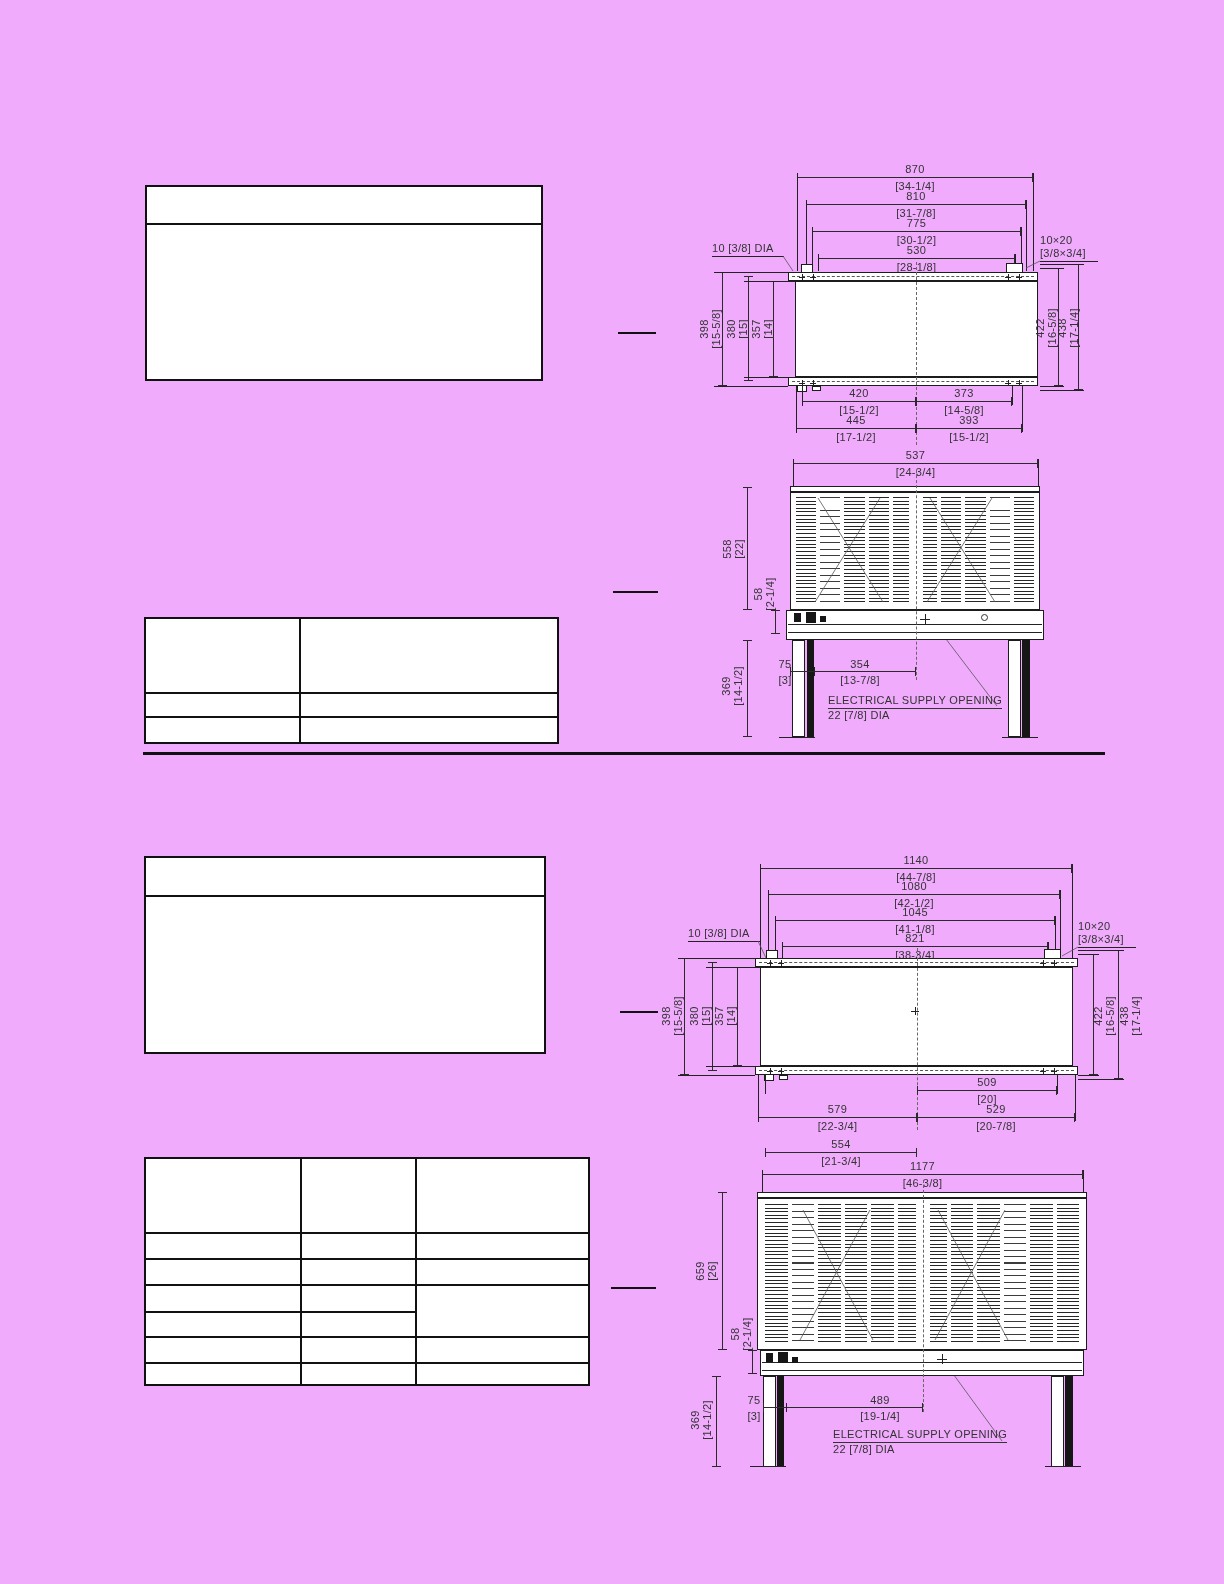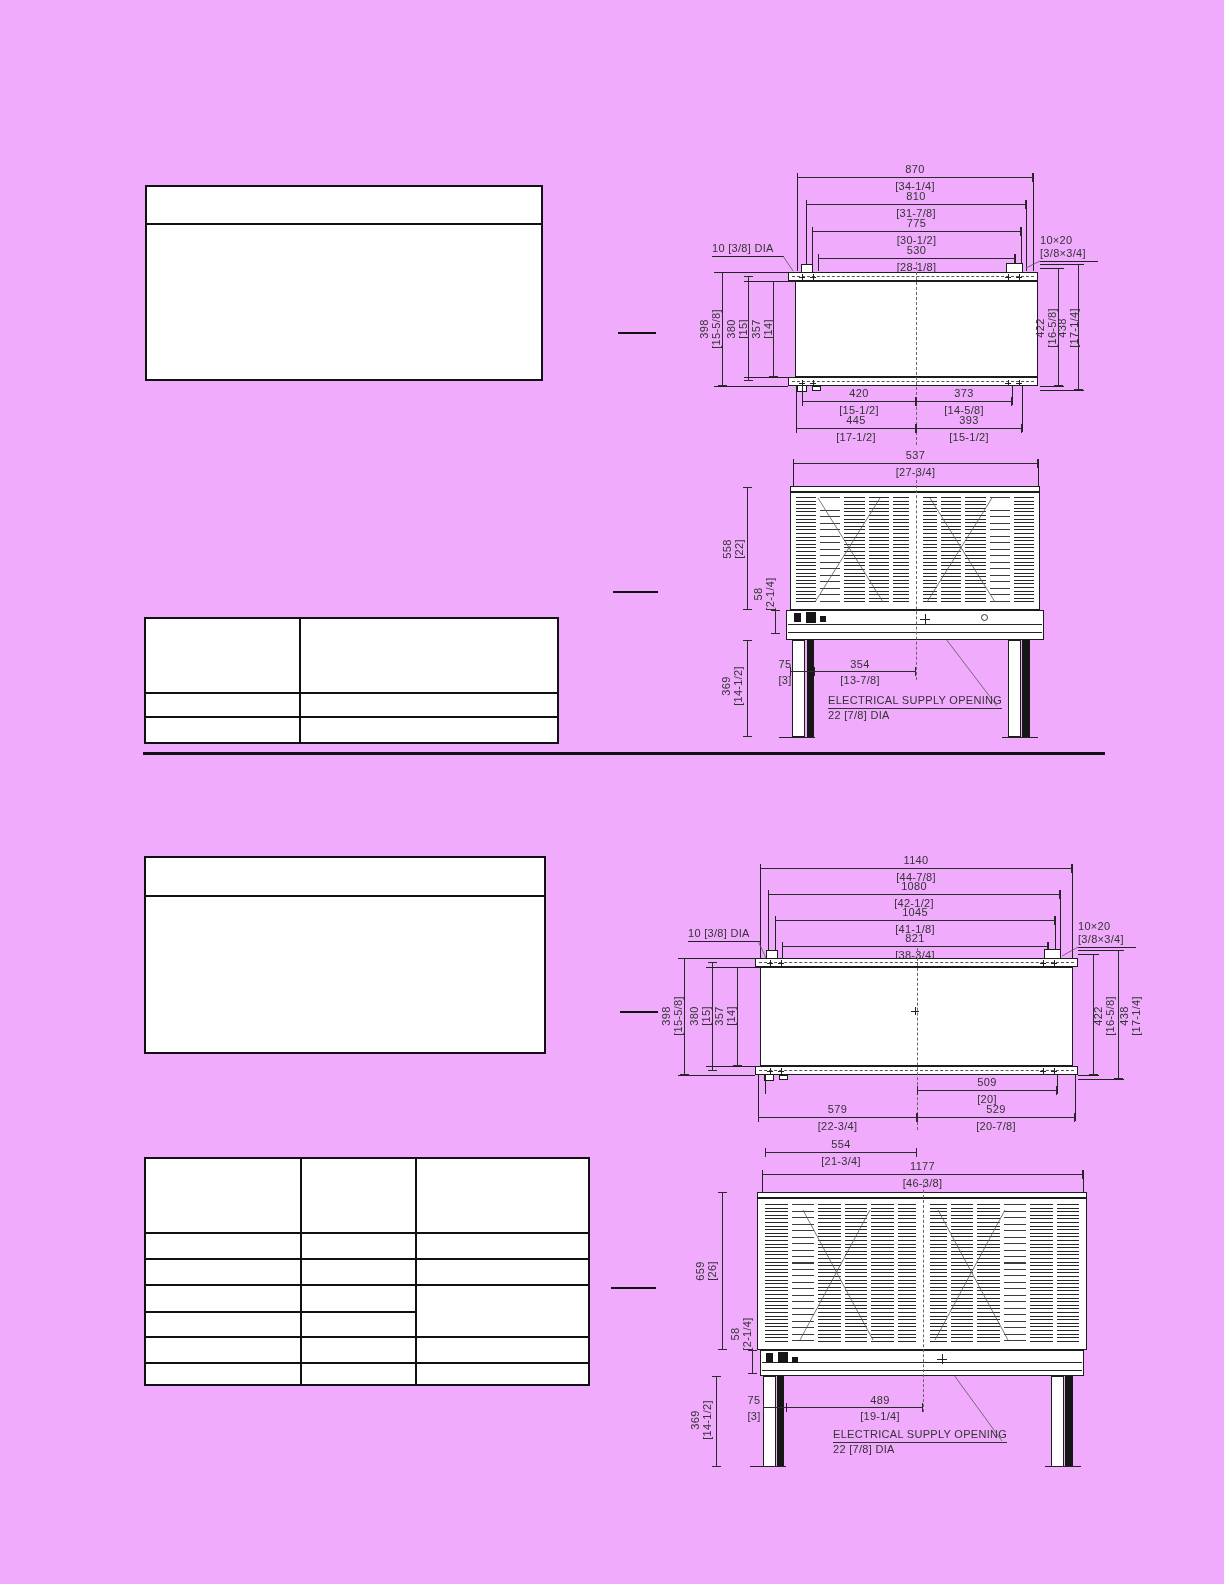--- a/index.html
+++ b/index.html
@@ -167,21 +167,21 @@
     <span class="mm">393</span>
     <span class="in">[15-1/2]</span>
   </div>
   <div class="vl" style="left:796px;top:386px;height:46px"></div>
   <div class="vl" style="left:802px;top:386px;height:19px"></div>
   <div class="vl" style="left:1012px;top:386px;height:19px"></div>
   <div class="vl" style="left:1022px;top:386px;height:46px"></div>
 
   <div class="hdim" style="left:793px;top:463px;width:245px">
     <span class="mm">537</span>
-    <span class="in">[27-3/4]</span>
+    <span class="in">[24-3/4]</span>
   </div>
   <div class="vl" style="left:793px;top:459px;height:27px"></div>
   <div class="vl" style="left:1038px;top:459px;height:27px"></div>
 
   <div class="rail" style="left:790px;top:486px;width:250px;height:6px"></div>
   <div class="box" style="left:790px;top:492px;width:250px;height:118px"></div>
   <div class="louvs" style="left:796px;top:497px;width:238px;height:108px">
     <div class="lv"></div>
     <div class="lv lite"></div>
     <div class="lv"></div>

